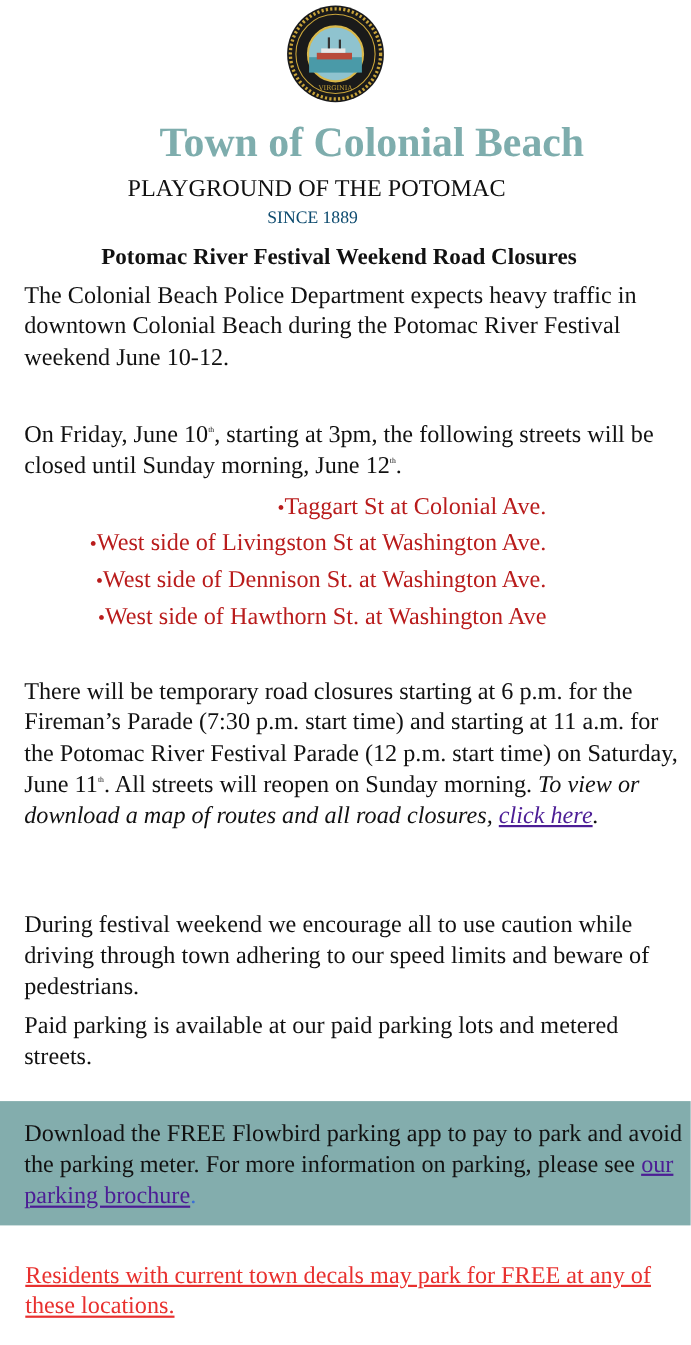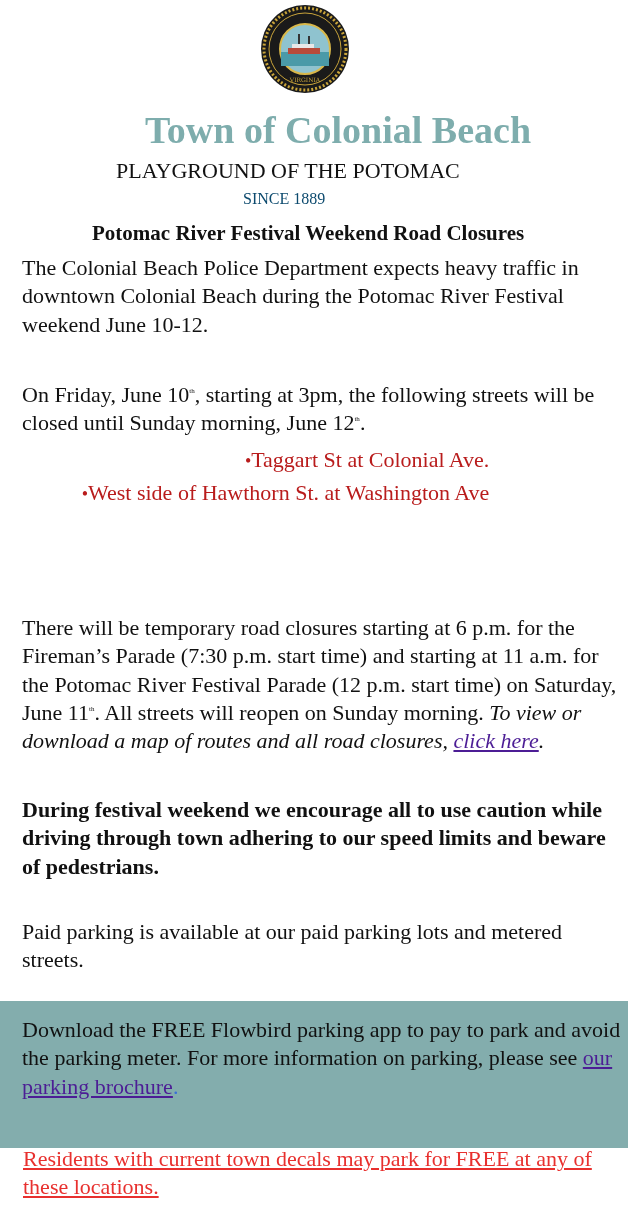--- a/index.html
+++ b/index.html
@@ -27,30 +27,30 @@
     position: absolute; left: 92px; top: 219px;
     font-size: 21px; font-weight: bold; line-height: 28px; color: #111;
   }
   .para {
     position: absolute; left: 22px; width: 600px;
     font-size: 22px; line-height: 28.3px; color: #111;
   }
   .p1 { top: 254px; }
   .p2 { top: 381px; }
   .p3 { top: 614px; }
-  .p4 { top: 796px; font-weight: bold; }
+  .p4 { top: 826px; }
   .p5 { top: 918px; }
   sup.small { font-size: 7px; vertical-align: 9px; line-height: 0; }
   .bullets { position: absolute; left: 70px; top: 444px; margin: 0; padding: 0; list-style: none; }
   .bullets li { font-size: 22px; line-height: 32.3px; color: #b91c1c; white-space: nowrap; text-align: right; }
   .bullets .dot { display: inline-block; width: 18px; font-size: 18px; }
   em { font-style: italic; }
   a.link { color: #4c1d95; text-decoration: underline; }
   .band {
-    position: absolute; left: 0; top: 1001px; width: 628px; height: 147px;
+    position: absolute; left: 0; top: 1001px; width: 628px; height: 113px;
     background: #83adad;
   }
   .band .para { top: 15px; }
   .red {
     position: absolute; left: 23px; top: 1145px; width: 600px;
     font-size: 22px; line-height: 28.3px; color: #e8302e; text-decoration: underline;
   }
 </style>
 </head>
 <body>
@@ -74,20 +74,22 @@
 <div class="tagline">PLAYGROUND OF THE POTOMAC</div>
 <div class="since">SINCE 1889</div>
 <div class="subtitle">Potomac River Festival Weekend Road Closures</div>
 
 <div class="para p1">The Colonial Beach Police Department expects heavy traffic in downtown Colonial Beach during the Potomac River Festival weekend June 10-12.</div>
 
 <div class="para p2"><span>On Friday, June 10</span><sup class="small">th</sup><span>, starting at 3pm, the following streets will be closed until Sunday morning, June 12</span><sup class="small">th</sup><span>.</span></div>
 
 <ul class="bullets">
   <li><span class="dot">•</span><span>Taggart St at Colonial Ave.</span></li>
+  <li><span class="dot">•</span><span>West side of Livingston St at Washington Ave.</span></li>
+  <li><span class="dot">•</span><span>West side of Dennison St. at Washington Ave.</span></li>
   <li><span class="dot">•</span><span>West side of Hawthorn St. at Washington Ave</span></li>
 </ul>
 
 <div class="para p3"><span>There will be temporary road closures starting at 6 p.m. for the Fireman’s Parade (7:30 p.m. start time) and starting at 11 a.m. for the Potomac River Festival Parade (12 p.m. start time) on Saturday, June 11</span><sup class="small">th</sup><span>. All streets will reopen on Sunday morning. </span><em>To view or download a map of routes and all road closures, </em><em><a class="link" href="#">click here</a></em><em>.</em></div>
 
 <div class="para p4">During festival weekend we encourage all to use caution while driving through town adhering to our speed limits and beware of pedestrians.</div>
 <div class="para p5">Paid parking is available at our paid parking lots and metered streets.</div>
 
 <div class="band">
   <div class="para"><span>Download the FREE Flowbird parking app to pay to park and avoid the parking meter. For more information on parking, please see </span><a class="link" href="#">our parking brochure</a><span style="color:#3a6fd6">.</span></div>

